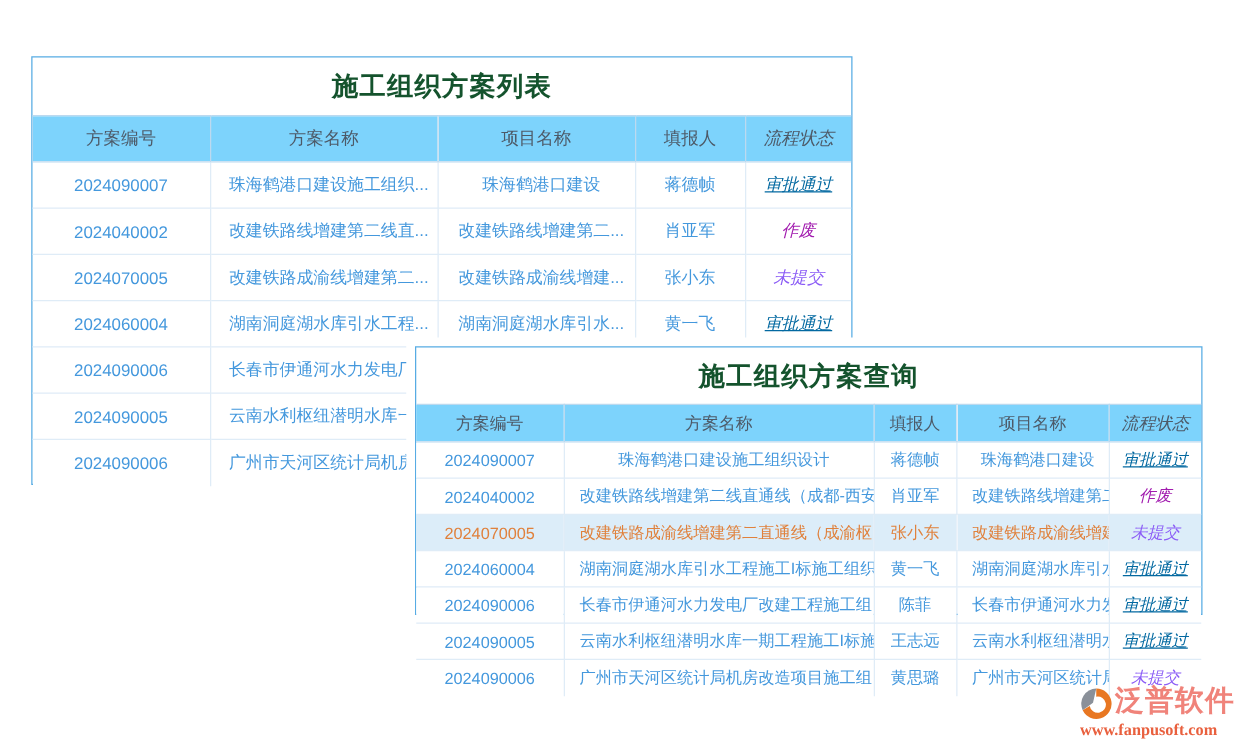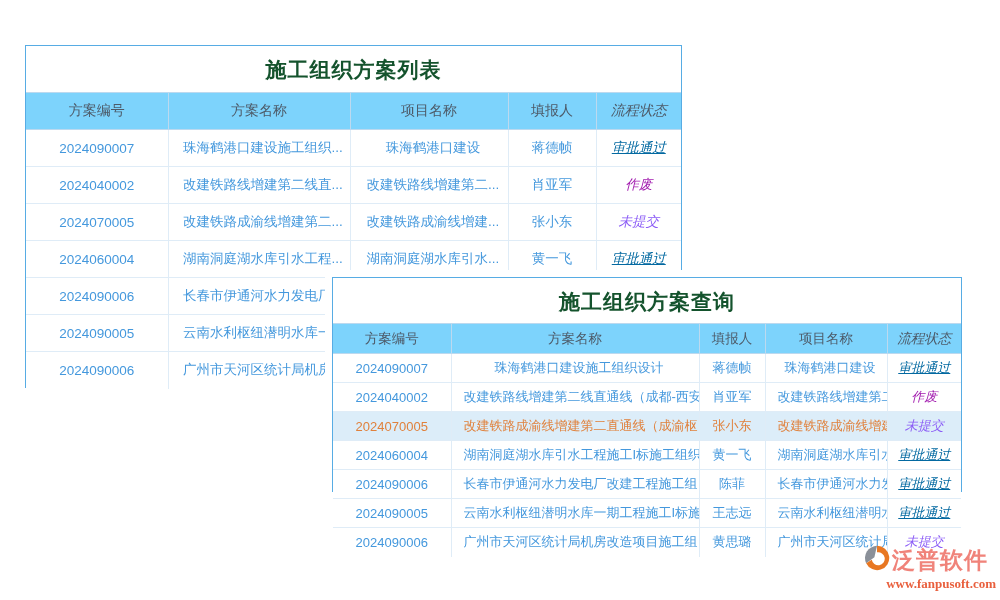--- a/index.html
+++ b/index.html
@@ -33,24 +33,24 @@
   
   #query-card { left:332px; top:277px; width:630px; height:215px; z-index:2;
                 box-shadow:0 0 0 7px #ffffff; }
   #query-card .card-title { height:45px; line-height:47px; font-size:21px; }
   #query-card th { height:30px; font-size:13.5px; }
   #query-card td { height:29px; font-size:13px; }
   #query-card tr.highlighted td { background:#dcedf9; color:#e0813c; }
 
   
   #branding { position:absolute; right:4px; bottom:8px; z-index:3; width:132px; }
-  #branding .top { display:flex; align-items:flex-start; }
+  #branding .top { display:flex; align-items:flex-end; }
   #branding .logo-text { font-size:23px; font-weight:bold; color:#f0837a; letter-spacing:1px; }
   #branding .site { font-family:"Liberation Serif","DejaVu Serif",serif;
-                    font-size:13px; font-weight:bold; color:#e9603e; text-align:right; }
+                    font-size:13px; font-weight:bold; color:#e9603e; text-align:left; }
   .logo-mark { width:26px; height:26px; margin-right:2px; flex:0 0 auto; }
 </style>
 </head>
 <body>
 
 <div class="card" id="list-card">
   <div class="card-title">施工组织方案列表</div>
   <table>
     <colgroup>
         <col style="width:142px">

